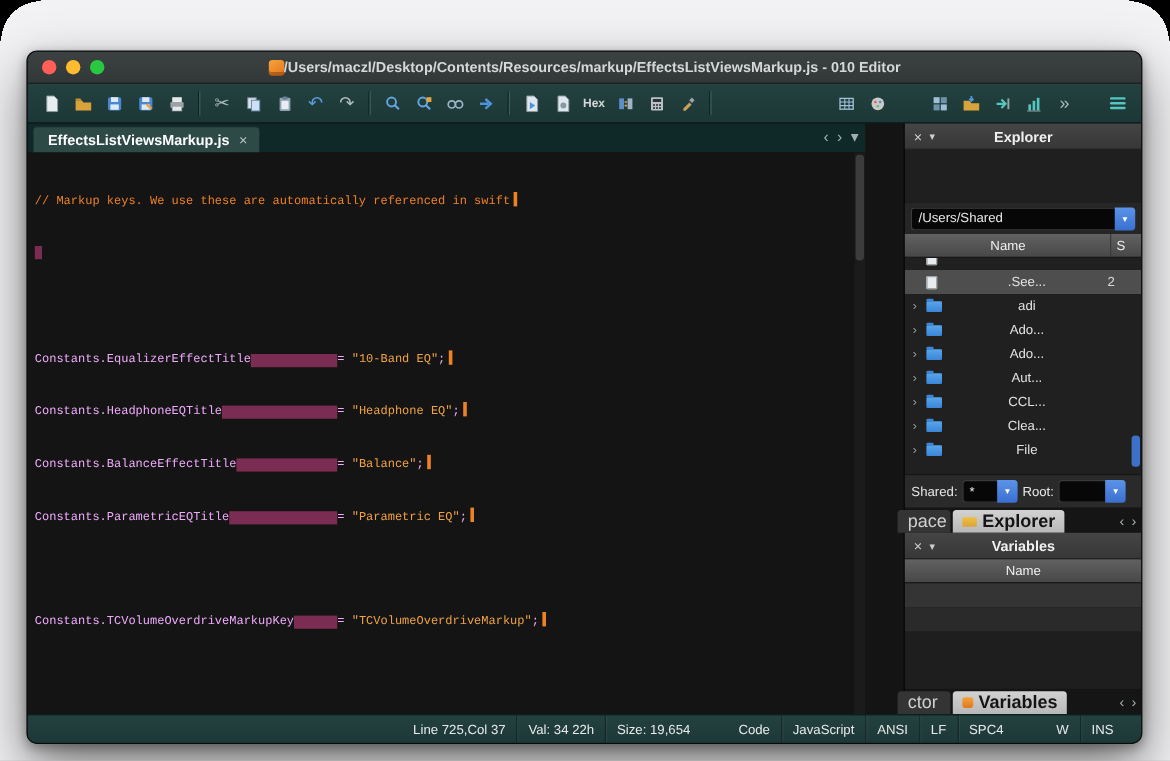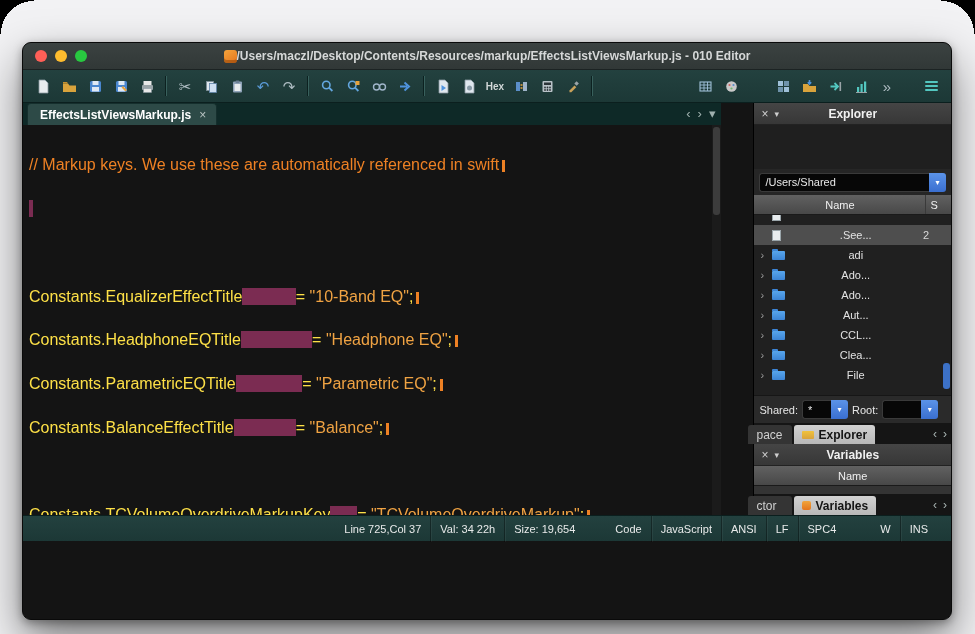--- a/index.html
+++ b/index.html
@@ -27,34 +27,34 @@
   .toolbar { height:33px; background:linear-gradient(#23413f,#1c3836); display:flex; align-items:center; padding:0 8px; gap:2px; border-bottom:1px solid #0b1f1e; }
   .tbtn { width:24px; height:24px; display:flex; align-items:center; justify-content:center; border-radius:3px; flex:0 0 auto; }
   .tsep { width:2px; height:20px; margin:0 4px; background:linear-gradient(#0c2120,#0c2120); border-right:1px solid #38605c; flex:0 0 auto; }
   .glyph { font-size:15px; color:#aebcc2; line-height:1; }
   .glyph.blue { color:#5a9bd8; }
   .hex-label { font-size:10px; color:#d2d8d8; font-weight:bold; }
   .menu-ico { display:flex; flex-direction:column; gap:2px; }
   .menu-ico i { width:13px; height:2px; background:#53c7c0; border-radius:1px; }
 
   
-  .content { display:flex; height:412px;gap:32px; }
+  .content { display:flex; height:492px;gap:32px; }
   .editor-col { width:725px; display:flex; flex-direction:column; }
 
   .tabbar { height:24px; background:#0e2927; display:flex; align-items:flex-end; position:relative; }
   .tab { height:22px; background:#2d4a47; color:#fff; font-size:12px; font-weight:bold;
     display:flex; align-items:center; gap:8px; padding:0 10px 0 12px; border-radius:4px 4px 0 0; margin-left:4px; border:1px solid #152f2d; border-bottom:none; }
   .tab-close { color:#b9c4c3; font-weight:normal; font-size:12px; }
   .tab-nav { position:absolute; right:6px; top:3px; display:flex; gap:7px; color:#9fb0ae; font-size:13px; }
   .tab-nav span { cursor:default; }
 
   .code { height:468px; background:#141414; overflow:hidden; padding:4px 0 0 6px;
-    font-family:Liberation Sans, sans-serif; font-size:16px; line-height:14.6px; position:relative; white-space:pre; }
+    font-family:Liberation Mono, monospace; font-size:10px; line-height:14.6px; position:relative; white-space:pre; }
   .ln { height:14.6px; white-space:pre; }
-  .cd  { color:#fde047; }
+  .cd  { color:#f0abfc; }
   .cmt { color:#ee8124; }
   .str { color:#f0a343; }
   .sel { background:#7b2c52; color:#e4e4e4; }
   .caret { display:inline-block; width:3px; height:12px; background:#ee8124; margin-left:3px; vertical-align:-2px; }
   .vscroll { position:absolute; top:0; right:0; width:9px; height:100%; background:#1b1b1b; }
   .vthumb { position:absolute; top:2px; left:1px; width:7px; height:88px; background:#3c3c3c; border-radius:3px; }
 
   
   .side { width:205px; background:#1f1f1f; border-left:1px solid #000; display:flex; flex-direction:column; font-size:11px; }
   .panel-head { height:22px; background:linear-gradient(#454545,#373737); display:flex; align-items:center; position:relative; color:#e6e6e6; border-bottom:1px solid #222; }
@@ -83,21 +83,21 @@
   .folder-ico::before { content:""; position:absolute; top:-2px; left:0; width:6px; height:2px; background:#3c85d6; border-radius:1px 1px 0 0; }
   .rlabel { flex:1; overflow:hidden; white-space:nowrap;text-align:center; }
   .rsize { width:28px; padding-right:4px; text-align:left; color:#d8d8d8; }
   .list-thumb { position:absolute; right:1px; bottom:6px; width:7px; height:26px; background:#3f7ad9; border-radius:3px; opacity:.9; }
 
   .filter-row { height:28px; display:flex; align-items:center; gap:4px; padding:0 5px; background:#2a2a2a; color:#e6e6e6; border-top:1px solid #161616; }
   .filter-row .combo { flex:0 0 auto; width:46px; }
   .filter-row .combo.root { width:56px; }
 
   .panel-tabs { height:21px; background:#151515; display:flex; align-items:flex-end; position:relative; }
-  .ptab { height:19px; display:flex; align-items:center; gap:4px; padding:0 8px; font-size:12px; background:#343434; color:#d0d0d0; border-radius:3px 3px 0 0; margin-right:2px; }
+  .ptab { height:19px; display:flex; align-items:center; gap:4px; padding:0 8px; font-size:15px; background:#343434; color:#d0d0d0; border-radius:3px 3px 0 0; margin-right:2px; }
   .ptab.partial { width:44px; margin-left:-6px; }
   .ptab.active { background:linear-gradient(#d2d2d2,#b8b8b8); color:#141414; font-weight:bold; }
   .mini-folder { width:12px; height:8px; background:linear-gradient(#f0c23c,#d9a33c); border-radius:1px; }
   .mini-var { width:9px; height:9px; border-radius:2px; background:linear-gradient(#f0a43c,#e4751c); }
   .ptab-nav { position:absolute; right:4px; bottom:3px; display:flex; gap:6px; color:#a8b4b2; font-size:12px; }
 
   .vars-rows { flex:1; background:#1e1e1e; overflow:hidden; }
   .vrow { height:20px; }
   .vrow.a { background:#343434; } .vrow.b { background:#2a2a2a; }
 
@@ -319,22 +319,22 @@
             <span>▾</span>
           </div>
         </div>
 
         <div class="code">
           <div class="ln"><span class="cmt">// Markup keys. We use these are automatically referenced in swift</span><span class="caret"></span></div>
           <div class="ln"><span class="sel"> </span></div>
           <div class="ln"></div>
           <div class="ln"><span class="cd">Constants.EqualizerEffectTitle</span><span class="sel">            </span><span class="cd">= </span><span class="str">"10-Band EQ"</span><span class="cd">;</span><span class="caret"></span></div>
           <div class="ln"><span class="cd">Constants.HeadphoneEQTitle</span><span class="sel">                </span><span class="cd">= </span><span class="str">"Headphone EQ"</span><span class="cd">;</span><span class="caret"></span></div>
+          <div class="ln"><span class="cd">Constants.BalanceEffectTitle</span><span class="sel">              </span><span class="cd">= </span><span class="str">"Balance"</span><span class="cd">;</span><span class="caret"></span></div>
           <div class="ln"><span class="cd">Constants.ParametricEQTitle</span><span class="sel">               </span><span class="cd">= </span><span class="str">"Parametric EQ"</span><span class="cd">;</span><span class="caret"></span></div>
-          <div class="ln"><span class="cd">Constants.BalanceEffectTitle</span><span class="sel">              </span><span class="cd">= </span><span class="str">"Balance"</span><span class="cd">;</span><span class="caret"></span></div>
           <div class="ln"></div>
           <div class="ln"><span class="cd">Constants.TCVolumeOverdriveMarkupKey</span><span class="sel">      </span><span class="cd">= </span><span class="str">"TCVolumeOverdriveMarkup"</span><span class="cd">;</span><span class="caret"></span></div>
           
           
           
           
           
           
           
           

